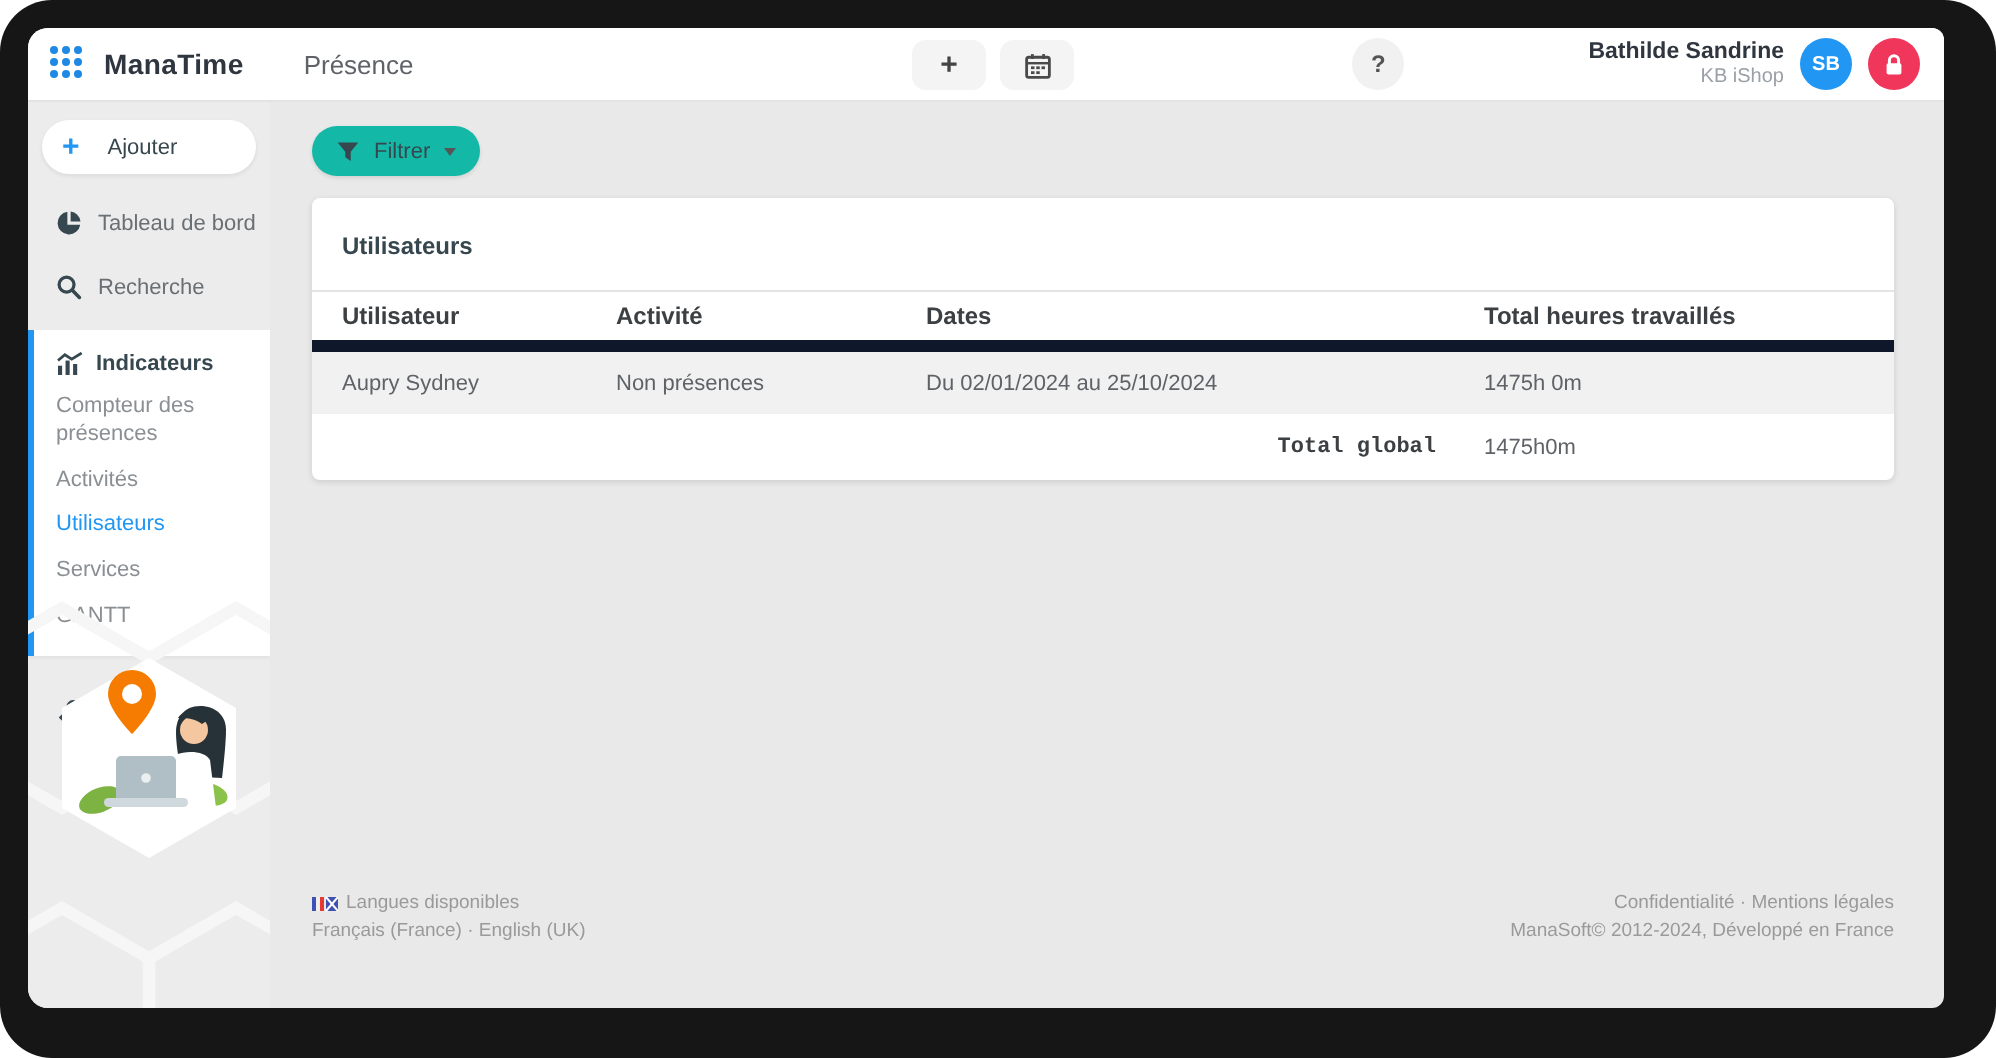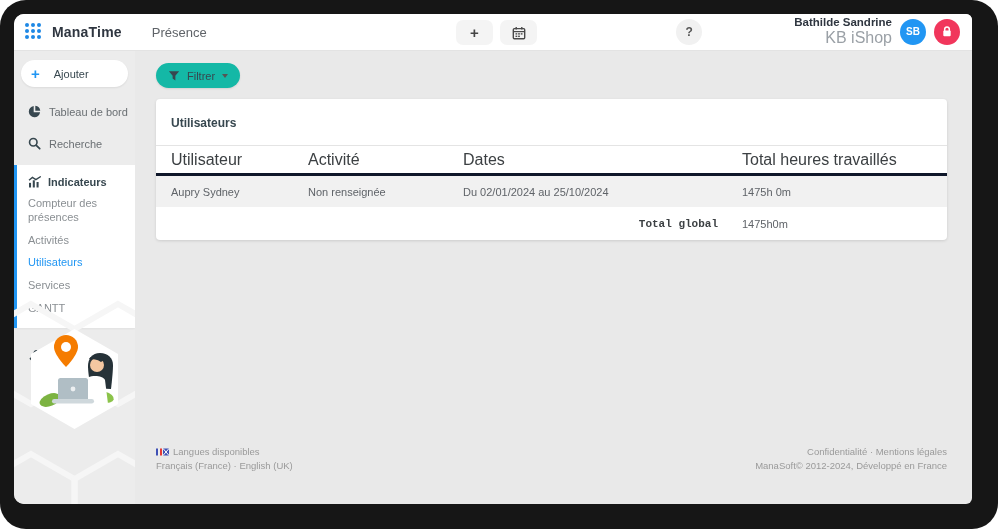--- a/index.html
+++ b/index.html
@@ -27,21 +27,21 @@
     display:flex; align-items:center; justify-content:center; cursor:pointer;
     font-size:15px; color:#444; font-weight:bold;
   }
   .hdr-right { margin-left:auto; display:flex; align-items:center; gap:8px; }
   .help-btn {
     width:26px; height:26px; border-radius:50%; background:#f1f1f1; border:none;
     font-size:12px; font-weight:bold; color:#555; cursor:pointer;
   }
   .user-block { text-align:right; line-height:1.15; margin-left:84px; }
   .user-name { font-size:11.5px; font-weight:bold; color:#2f3640; }
-  .user-company { font-size:16px; color:#9aa0a6; }
+  .user-company { font-size:10px; color:#9aa0a6; }
   .avatar {
     width:26px; height:26px; border-radius:50%; background:#2196f3; color:#fff;
     font-size:10px; font-weight:bold; display:flex; align-items:center; justify-content:center; cursor:pointer;
   }
   .lock-btn {
     width:26px; height:26px; border-radius:50%; background:#f1365c; border:none;
     display:flex; align-items:center; justify-content:center; cursor:pointer;
   }
   
   .row { flex:1; display:flex; min-height:0; position:relative; }
@@ -77,21 +77,21 @@
     background:#14b8a6; box-shadow:0 1px 2px rgba(0,0,0,.1); display:flex; align-items:center;
     gap:7px; padding:0 12px; font-size:11px; color:#37474f; cursor:pointer;
   }
   .caret { width:0; height:0; border-left:3.5px solid transparent; border-right:3.5px solid transparent; border-top:4px solid #555; }
   .card {
     margin-top:11px; background:#fff; border-radius:4px;
     box-shadow:0 1px 3px rgba(0,0,0,.12);
   }
   .card-title { padding:17px 15px 15px; font-size:12px; font-weight:bold; color:#37474f; border-bottom:1px solid #e4e4e4; }
   .trow { display:grid; grid-template-columns:137px 155px 279px 1fr; padding:0 15px; align-items:center; }
-  .trow.head { height:30px; font-size:16px; font-weight:normal; color:#3c4043; border-bottom:3px solid #0f172a; }
+  .trow.head { height:30px; font-size:12px; font-weight:bold; color:#3c4043; border-bottom:6px solid #0f172a; }
   .trow.data { height:31px; font-size:11px; color:#5f6368; background:#f1f1f1; }
   .trow.total { height:33px; font-size:11px; color:#5f6368; border-radius:0 0 4px 4px; }
   .total-label { text-align:right; padding-right:24px; font-weight:bold; color:#3c4043;font-family:Liberation Mono, monospace; }
   
   .footer { margin-top:auto; display:flex; justify-content:space-between; align-items:flex-end; padding-bottom:31px; font-size:9.5px; color:#9a9a9a; line-height:1.5; }
   .flang { display:flex; align-items:center; gap:4px; }
   .flink { cursor:pointer; }
   .footer-right { text-align:right; }
 </style>
 </head>
@@ -243,21 +243,21 @@
 
           <div class="trow head">
             <span>Utilisateur</span>
             <span>Activité</span>
             <span>Dates</span>
             <span>Total heures travaillés</span>
           </div>
 
           <div class="trow data">
             <span>Aupry Sydney</span>
-            <span>Non renseignée</span>
+            <span>Non présences</span>
             <span>Du 02/01/2024 au 25/10/2024</span>
             <span>1475h 0m</span>
           </div>
 
           <div class="trow total">
             <span></span>
             <span></span>
             <span class="total-label">Total global</span>
             <span>1475h0m</span>
           </div>

